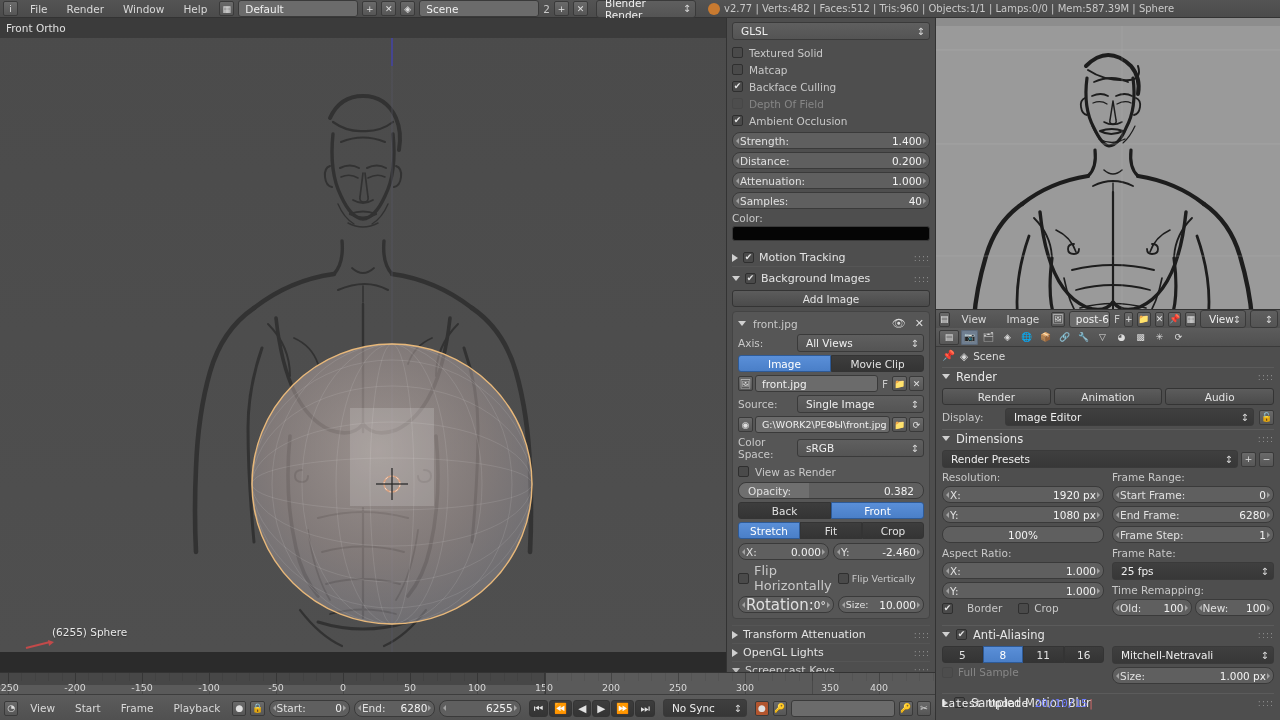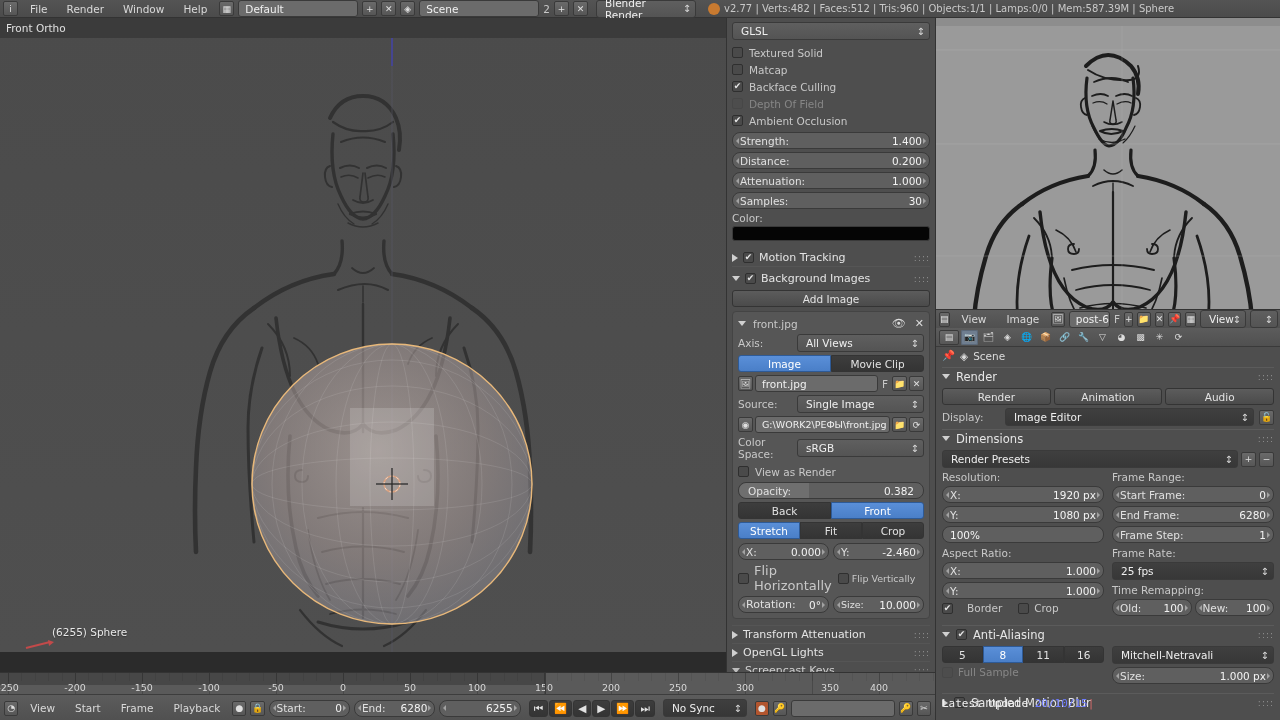--- a/index.html
+++ b/index.html
@@ -298,21 +298,21 @@
       <div class="field">
         <span class="lbl">Distance:</span>
         <span class="val">0.200</span>
       </div>
       <div class="field">
         <span class="lbl">Attenuation:</span>
         <span class="val">1.000</span>
       </div>
       <div class="field">
         <span class="lbl">Samples:</span>
-        <span class="val">30</span>
+        <span class="val">40</span>
       </div>
     </div>
 
     <div class="cap" style="margin:3px 0 2px">Color:</div>
     <div style="height:15px;background:#050505;border:1px solid #3a3a3a;border-radius:3px"></div>
 
     <div class="panel-hdr" style="margin-top:8px">
       <span class="tri right"></span>
       <span class="chk on"></span>
       <span>Motion Tracking</span>
@@ -411,21 +411,21 @@
           <span class="cap" style="font-size:13px">Flip Horizontally</span>
         </div>
         <div class="row" style="flex:1">
           <span class="chk"></span>
           <span class="cap" style="font-size:9.5px">Flip Vertically</span>
         </div>
       </div>
 
       <div class="row" style="gap:4px">
         <div class="field" style="flex:1">
-          <span class="lbl" style="font-size:11px">Rotation:</span>
+          <span class="lbl" style="font-size:15px">Rotation:</span>
           <span class="val">0°</span>
         </div>
         <div class="field" style="flex:1">
           <span class="lbl" style="font-size:9.5px">Size:</span>
           <span class="val">10.000</span>
         </div>
       </div>
     </div>
 
     <div class="hr" style="margin-top:6px"></div>
@@ -578,21 +578,21 @@
         <div class="stack">
           <div class="cap">Resolution:</div>
           <div class="field">
             <span class="lbl">X:</span>
             <span class="val">1920 px</span>
           </div>
           <div class="field">
             <span class="lbl">Y:</span>
             <span class="val">1080 px</span>
           </div>
-          <div class="field noarrow" style="justify-content:flex-start">
+          <div class="field noarrow" style="justify-content:center">
             <span class="val">100%</span>
           </div>
           <div class="cap" style="margin-top:4px">Aspect Ratio:</div>
           <div class="field">
             <span class="lbl">X:</span>
             <span class="val">1.000</span>
           </div>
           <div class="field">
             <span class="lbl">Y:</span>
             <span class="val">1.000</span>

